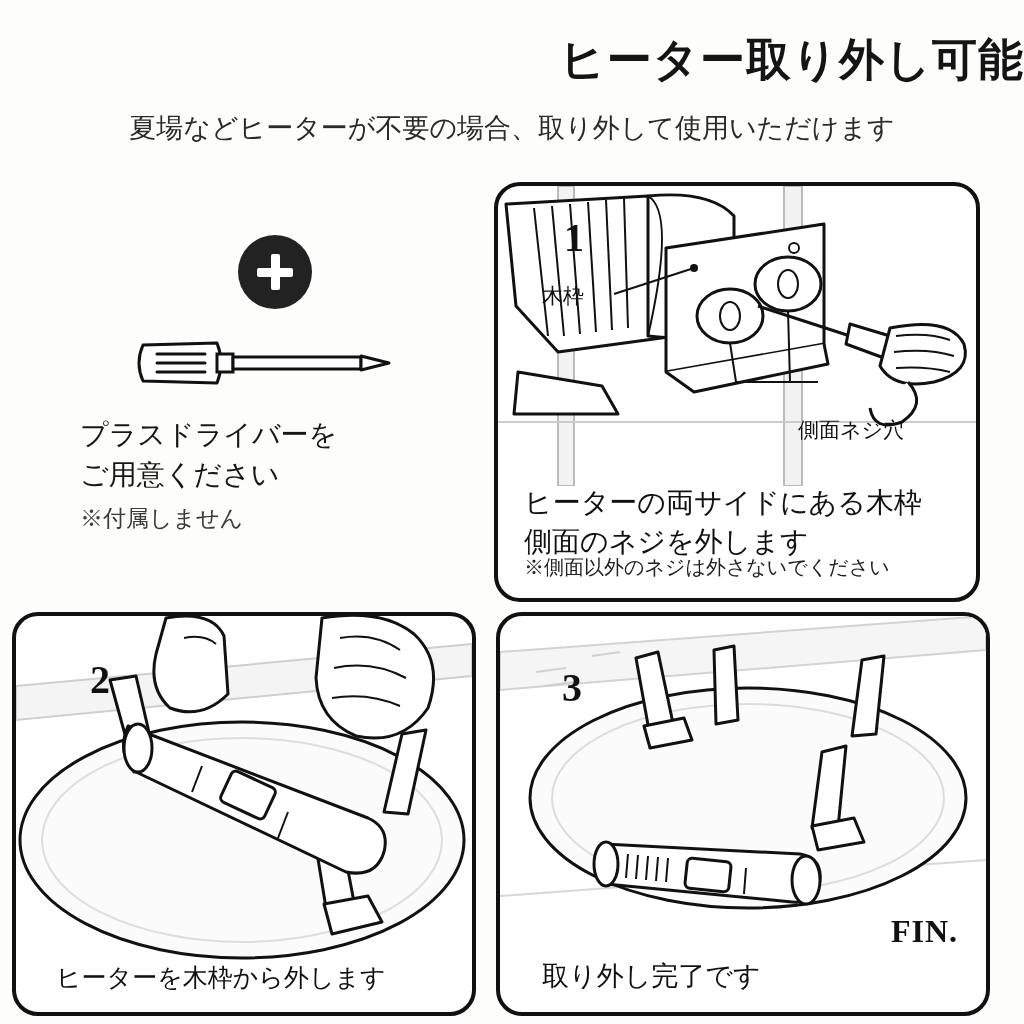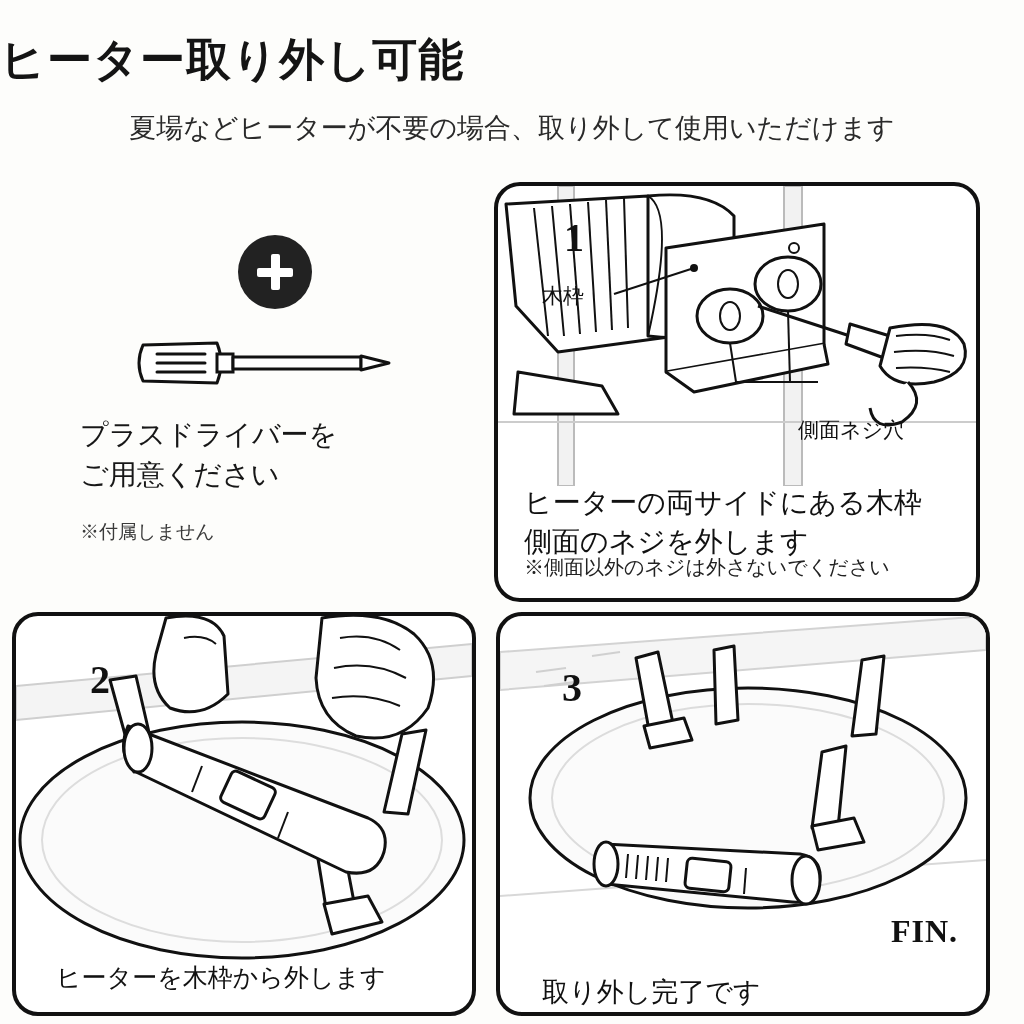--- a/index.html
+++ b/index.html
@@ -20,21 +20,21 @@
     inset: 0;
     background: #fdfdfb;
   }
 
   
   .title {
     position: absolute;
     left: 0;
     right: 0;
     top: 30px;
-    text-align: left;
+    text-align: right;
     font-size: 45px;
     font-weight: bold;
     letter-spacing: 1px;
     color: #141414;
   }
   .subtitle {
     position: absolute;
     left: 0;
     right: 0;
     top: 110px;
@@ -81,22 +81,22 @@
   .driver-svg {
     display: block;
     margin: 4px auto 12px auto;
   }
   .tool-label {
     font-size: 28px;
     line-height: 1.42;
     color: #171717;
   }
   .tool-note {
-    font-size: 19px;
-    margin-top: 24px;
+    font-size: 23px;
+    margin-top: 8px;
     color: #3a3a3a;
   }
 
   
   .panel {
     position: absolute;
     border: 4px solid #111111;
     border-radius: 26px;
     background: #ffffff;
     overflow: hidden;
@@ -139,21 +139,21 @@
     font-size: 20px;
     color: #222222;
   }
   .p2-cap {
     left: 40px;
     bottom: 18px;
     font-size: 25px;
   }
   .p3-cap {
     left: 42px;
-    bottom: 2px;
+    bottom: 18px;
     font-size: 27px;
   }
   .fin {
     position: absolute;
     right: 28px;
     bottom: 62px;
     font-size: 32px;
     font-weight: bold;
     font-family: "Liberation Serif", serif;
     letter-spacing: 1px;

